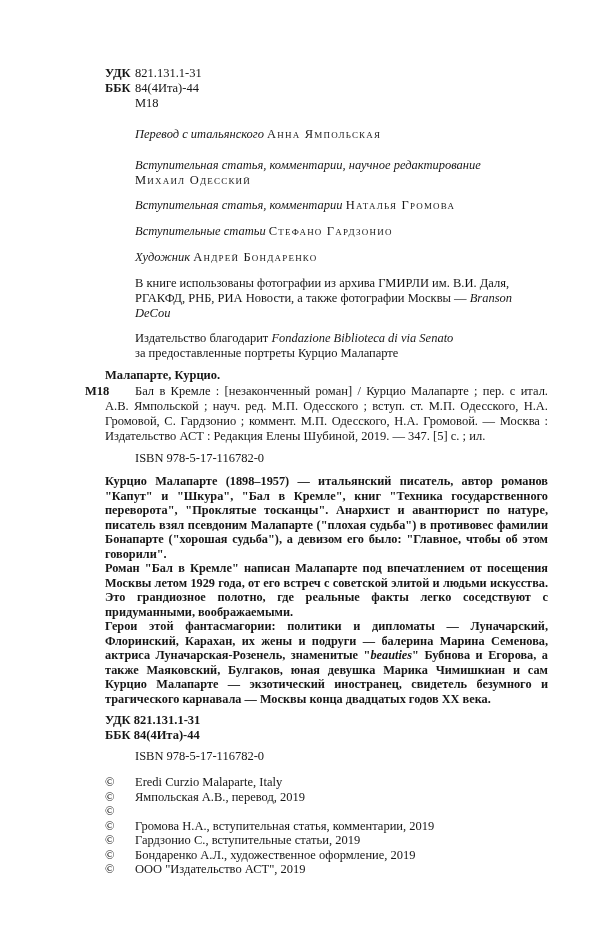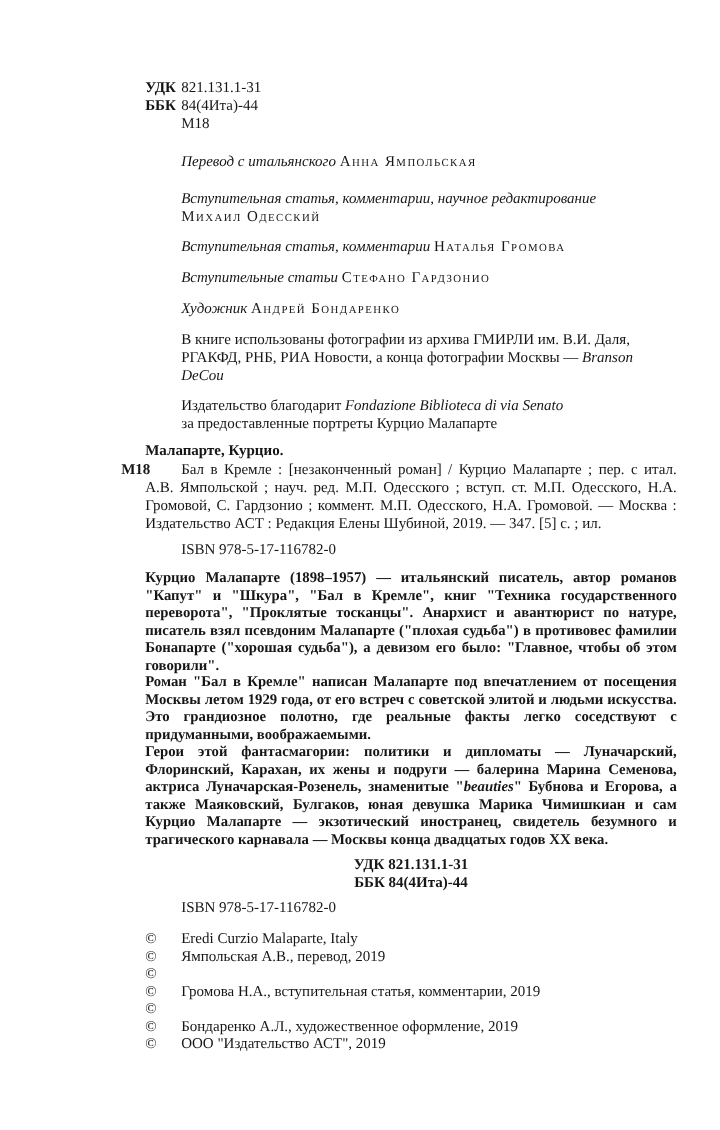--- a/index.html
+++ b/index.html
@@ -9,21 +9,21 @@
     width: 600px;
     height: 942px;
     background: #ffffff;
     font-family: "Liberation Serif", "DejaVu Serif", serif;
     color: #161616;
     overflow: hidden;
     margin: 0 auto;
   }
   .content {
     position: absolute;
-    left: 101px;
+    left: 85px;
     top: 66px;
     width: 463px;
     font-size: 12.5px;
     line-height: 15px;
   }
   
   .class-top { margin-left: 20px; }
   .class-top .row { display: flex; }
   .class-top .lbl { width: 30px; font-weight: bold; }
   .class-top .val { font-weight: normal; }
@@ -66,21 +66,21 @@
     font-size: 12.3px;
     line-height: 14.5px;
     text-align: justify;
   }
   .annotation p { margin: 0; font-weight: bold; }
   
   .class-bottom {
     margin-left: 20px;
     margin-top: 7px;
     width: 443px;
-    text-align: center;
+    text-align: left;
     font-weight: bold;
   }
   .isbn-bottom { margin-left: 50px; margin-top: 6px; }
   
   .copyright { margin-left: 20px; margin-top: 11px; font-size: 12.5px; line-height: 14.5px; }
   .c-row { display: flex; }
   .c-sym { width: 30px; }
 </style>
 </head>
 <body>
@@ -123,21 +123,21 @@
       <span class="name">Стефано Гардзонио</span>
     </div>
 
     <div class="credit gap11">
       <span class="role">Художник</span>
       <span class="name">Андрей Бондаренко</span>
     </div>
 
     <div class="credit gap11">
       <div>В книге использованы фотографии из архива ГМИРЛИ им. В.И. Даля,</div>
-      <div><span class="upright">РГАКФД, РНБ, РИА Новости, а конца фотографии Москвы — </span><span class="it">Branson DeCou</span></div>
+      <div><span class="upright">РГАКФД, РНБ, РИА Новости, а также фотографии Москвы — </span><span class="it">Branson DeCou</span></div>
     </div>
 
     <div class="credit gap10">
       <div><span class="upright">Издательство благодарит </span><span class="it">Fondazione Biblioteca di via Senato</span></div>
       <div>за предоставленные портреты Курцио Малапарте</div>
     </div>
 
     <div class="card-header">Малапарте, Курцио.</div>
 
     <p class="card-record">
@@ -171,20 +171,21 @@
       </div>
       <div class="c-row">
         <span class="c-sym">©</span>
       </div>
       <div class="c-row">
         <span class="c-sym">©</span>
         <span>Громова Н.А., вступительная статья, комментарии, 2019</span>
       </div>
       <div class="c-row">
         <span class="c-sym">©</span>
+        <span>Гардзонио С., вступительные статьи, 2019</span>
       </div>
       <div class="c-row">
         <span class="c-sym">©</span>
         <span>Бондаренко А.Л., художественное оформление, 2019</span>
       </div>
       <div class="c-row">
         <span class="c-sym">©</span>
         <span>ООО "Издательство АСТ", 2019</span>
       </div>
     </div>

